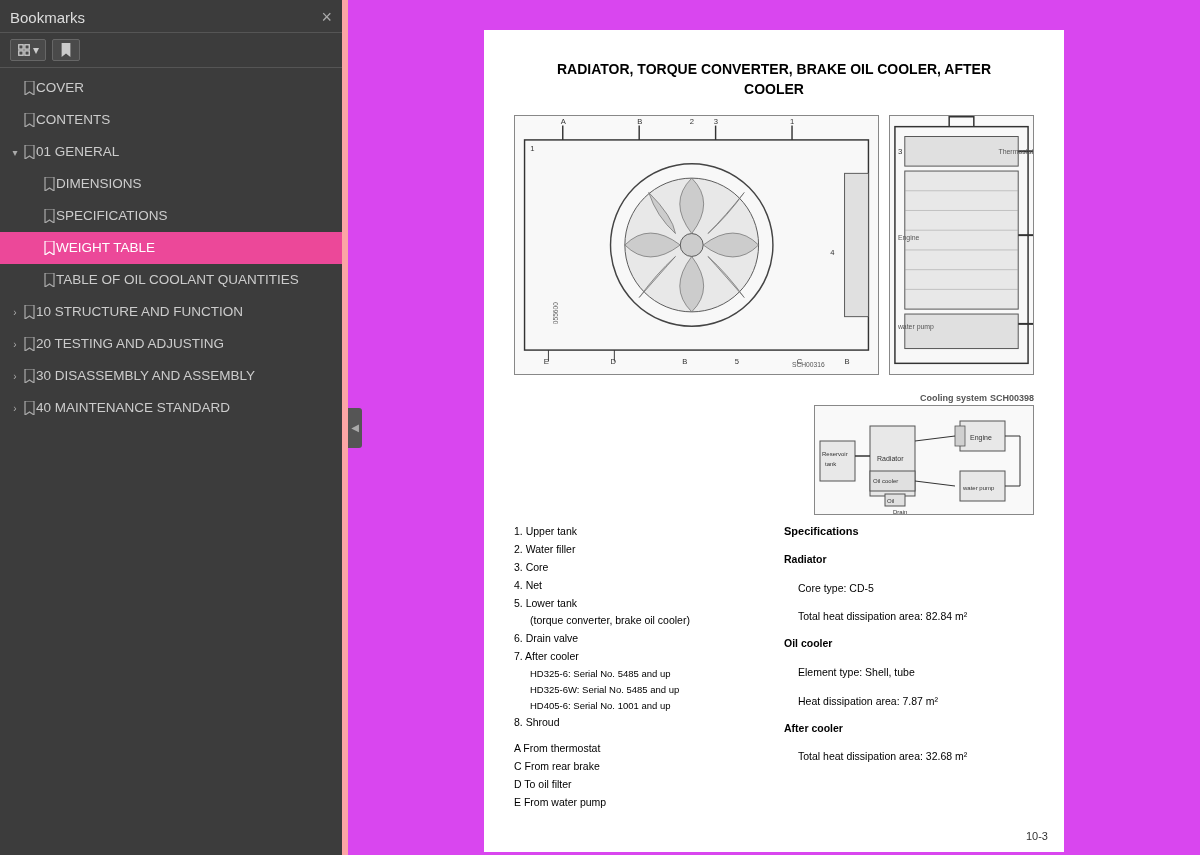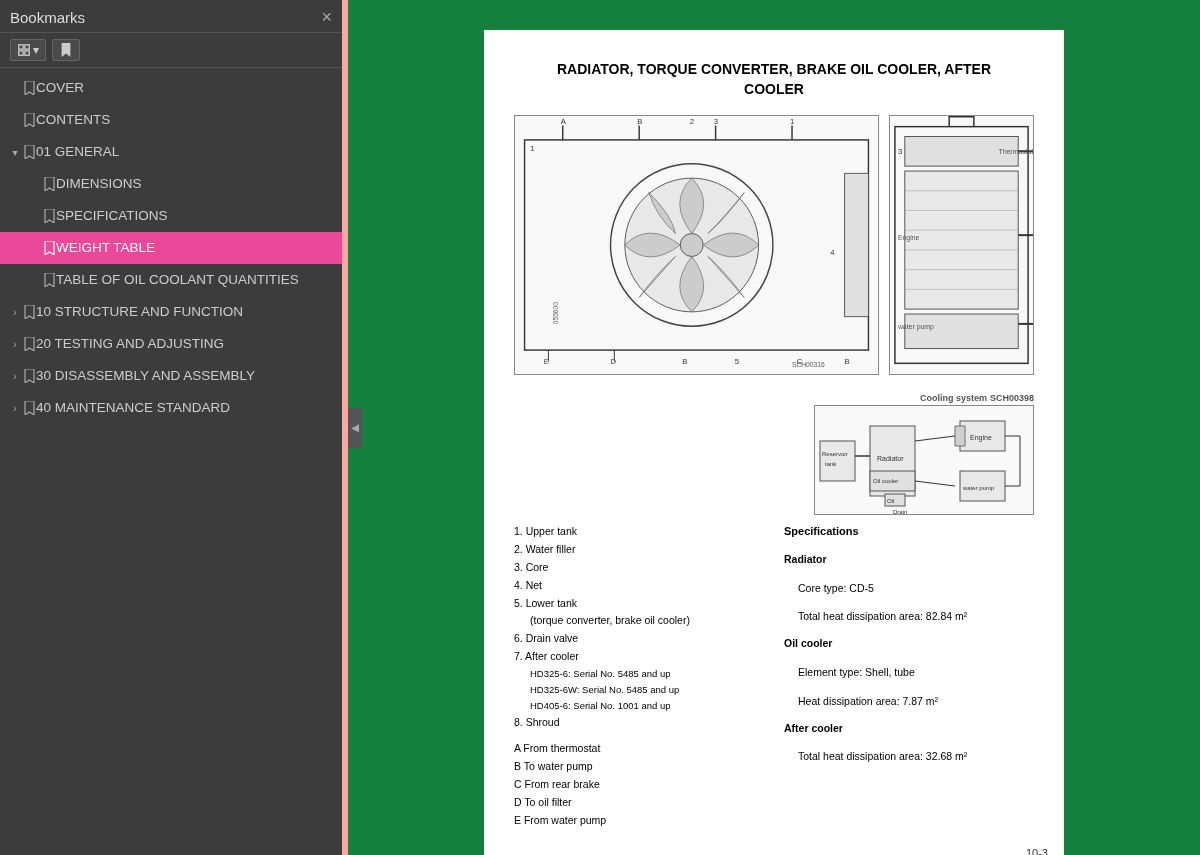--- a/index.html
+++ b/index.html
@@ -148,21 +148,21 @@
       cursor: pointer;
       color: #aaa;
       font-size: 10px;
       z-index: 10;
       border-radius: 0 3px 3px 0;
     }
 
     
     #main-content {
       flex: 1;
-      background: #15803d;
+      background: #d946ef;
       overflow: auto;
       position: relative;
       padding: 30px 40px;
     }
 
     #document-page {
       background: #fff;
       width: 580px;
       margin: 0 auto;
       padding: 30px 30px 40px 30px;
@@ -590,21 +590,20 @@
           <p style="padding-left:16px;">(torque converter, brake oil cooler)</p>
           <p>6.  Drain valve</p>
           <p>7.  After cooler</p>
           <p style="padding-left:16px; font-size:9.5px;">HD325-6:   Serial No. 5485 and up</p>
           <p style="padding-left:16px; font-size:9.5px;">HD325-6W: Serial No. 5485 and up</p>
           <p style="padding-left:16px; font-size:9.5px;">HD405-6:   Serial No. 1001 and up</p>
           <p>8.  Shroud</p>
         </div>
         <div class="legend-list">
           <p>A   From thermostat</p>
-          <p>B   To water pump</p>
           <p>C   From rear brake</p>
           <p>D   To oil filter</p>
           <p>E   From water pump</p>
         </div>
       </div>
 
       <div class="right-col">
         <div class="specs-section">
           <h4>Specifications</h4>
           <p class="section-title">Radiator</p>

